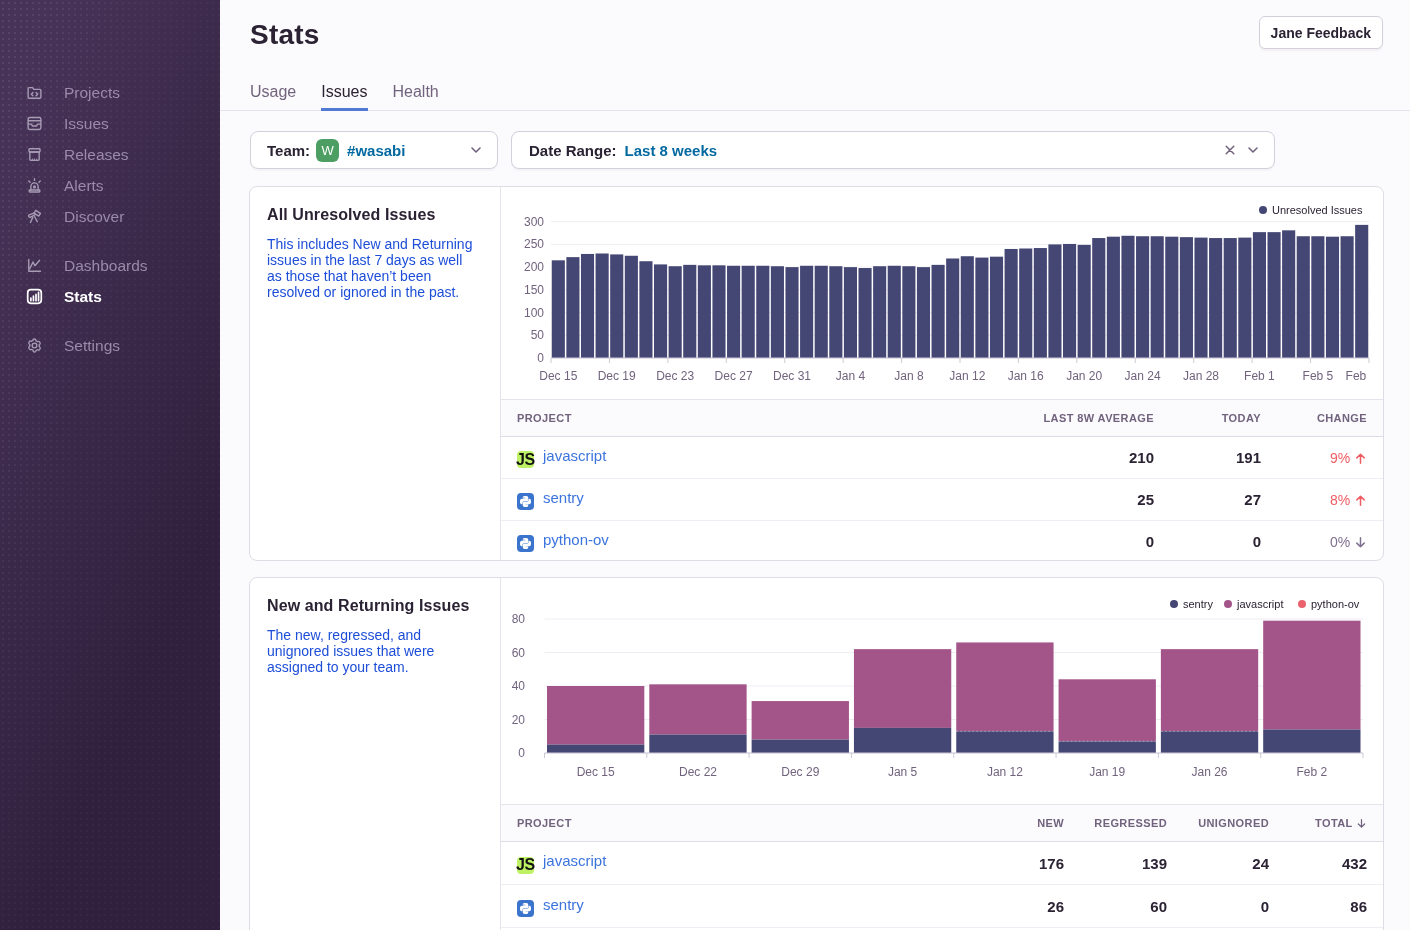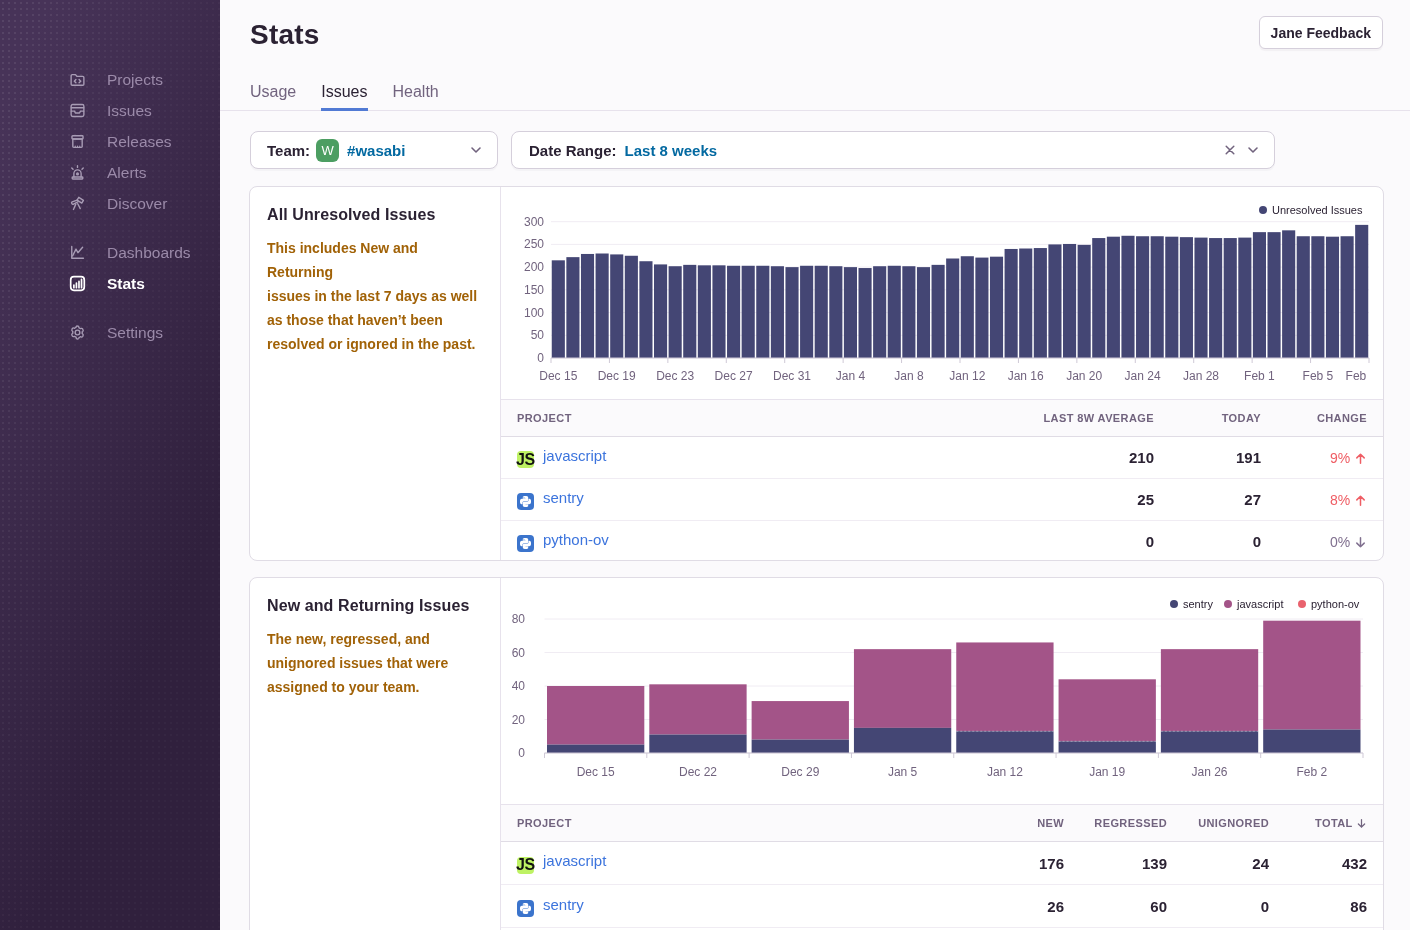--- a/index.html
+++ b/index.html
@@ -8,21 +8,21 @@
 .sidebar::before { content:""; position:absolute; inset:0;
   background-image:radial-gradient(rgba(255,255,255,0.09) 0.8px, transparent 1.1px);
   background-size:6px 6px;
   -webkit-mask-image:linear-gradient(100deg, rgba(0,0,0,1) 0%, rgba(0,0,0,.4) 40%, rgba(0,0,0,.22) 100%);
   mask-image:linear-gradient(100deg, rgba(0,0,0,1) 0%, rgba(0,0,0,.4) 40%, rgba(0,0,0,.22) 100%); }
 .org { position:absolute; left:20px; top:25px; display:flex; }
 .org-logo { width:31px; height:31px; background:#fff; border-radius:8px; display:flex; align-items:center; justify-content:center; }
 .org-text { margin-left:15px; }
 .org-name { color:#fff; font-size:15px; font-weight:bold; line-height:17px; margin-top:0px; }
 .org-user { color:#c6bcd2; font-size:14px; line-height:16px; margin-top:1px; }
-.nav { position:absolute; left:0; top:64px; width:100%;margin-left:43px; }
+.nav { position:absolute; left:0; top:77px; width:100%; }
 .nav-item { display:flex; align-items:center; height:31px; padding-left:26px; color:#9b8aa9; font-size:15.5px; }
 .nav-item .nicon { margin-right:21px; flex:none; }
 .nav-item.active { color:#fff; font-weight:bold; }
 .nav-gap { height:18px; }
 .main { position:absolute; left:220px; top:0; width:1190px; height:930px; }
 .header { position:relative; height:111px; border-bottom:1px solid #e7e2ec; background:#fbfafc; }
 h1 { position:absolute; left:30px; top:19px; font-size:28px; color:#2b2233; letter-spacing:0.2px; }
 .feedback { position:absolute; right:27px; top:16px; height:33px; padding:0 11px; background:#fff;
   border:1px solid #d5cfdb; border-radius:6px; font-size:14px; font-weight:bold; color:#2b2233;
   display:flex; align-items:center; box-shadow:0 2px 1px rgba(43,34,51,0.04); }
@@ -37,21 +37,21 @@
   display:flex; align-items:center; justify-content:center; margin:0 8px 0 6px; }
 .fval { font-size:15px; color:#0369a1;font-weight:bold; }
 .fdate { flex:1; padding:0 14px 0 17px; }
 .spacer { flex:1; }
 .chev { flex:none; }
 .panel { position:absolute; left:29px; width:1135px; background:#fff; border:1px solid #e0dce5; border-radius:8px; overflow:hidden; }
 .p1 { top:186px; height:375px; }
 .p2 { top:577px; height:375px; }
 .pleft { position:absolute; left:0; top:0; width:251px; height:100%; border-right:1px solid #e7e2ec; padding:19px 18px 0 17px; }
 .pleft h2 { font-size:16px; color:#2b2233; font-weight:bold; letter-spacing:0.1px; }
-.pleft p { margin-top:12px; font-size:14px; line-height:24px; color:#a16207;font-weight:bold; }
+.pleft p { margin-top:12px; font-size:14px; line-height:16px; color:#1d4ed8; }
 .pright { margin-left:251px; }
 svg text.axl { font-family:"Liberation Sans",sans-serif; font-size:12px; fill:#71637e; }
 svg text.leg { font-family:"Liberation Sans",sans-serif; font-size:11px; fill:#2b2233; }
 .c1 { display:block; }
 .c2 { display:block; }
 .tbl { width:100%; border-collapse:collapse; table-layout:fixed; }
 .tbl th { height:37px; background:#fbfafc; border-top:1px solid #e7e2ec; border-bottom:1px solid #e0dce5;
   font-size:11px; color:#71637e; letter-spacing:0.4px; text-align:left; font-weight:bold; }
 .tbl th.num, .tbl td.num { text-align:right; padding-right:16px; }
 .tbl th.pl, .tbl td.pl { padding-left:16px; }

